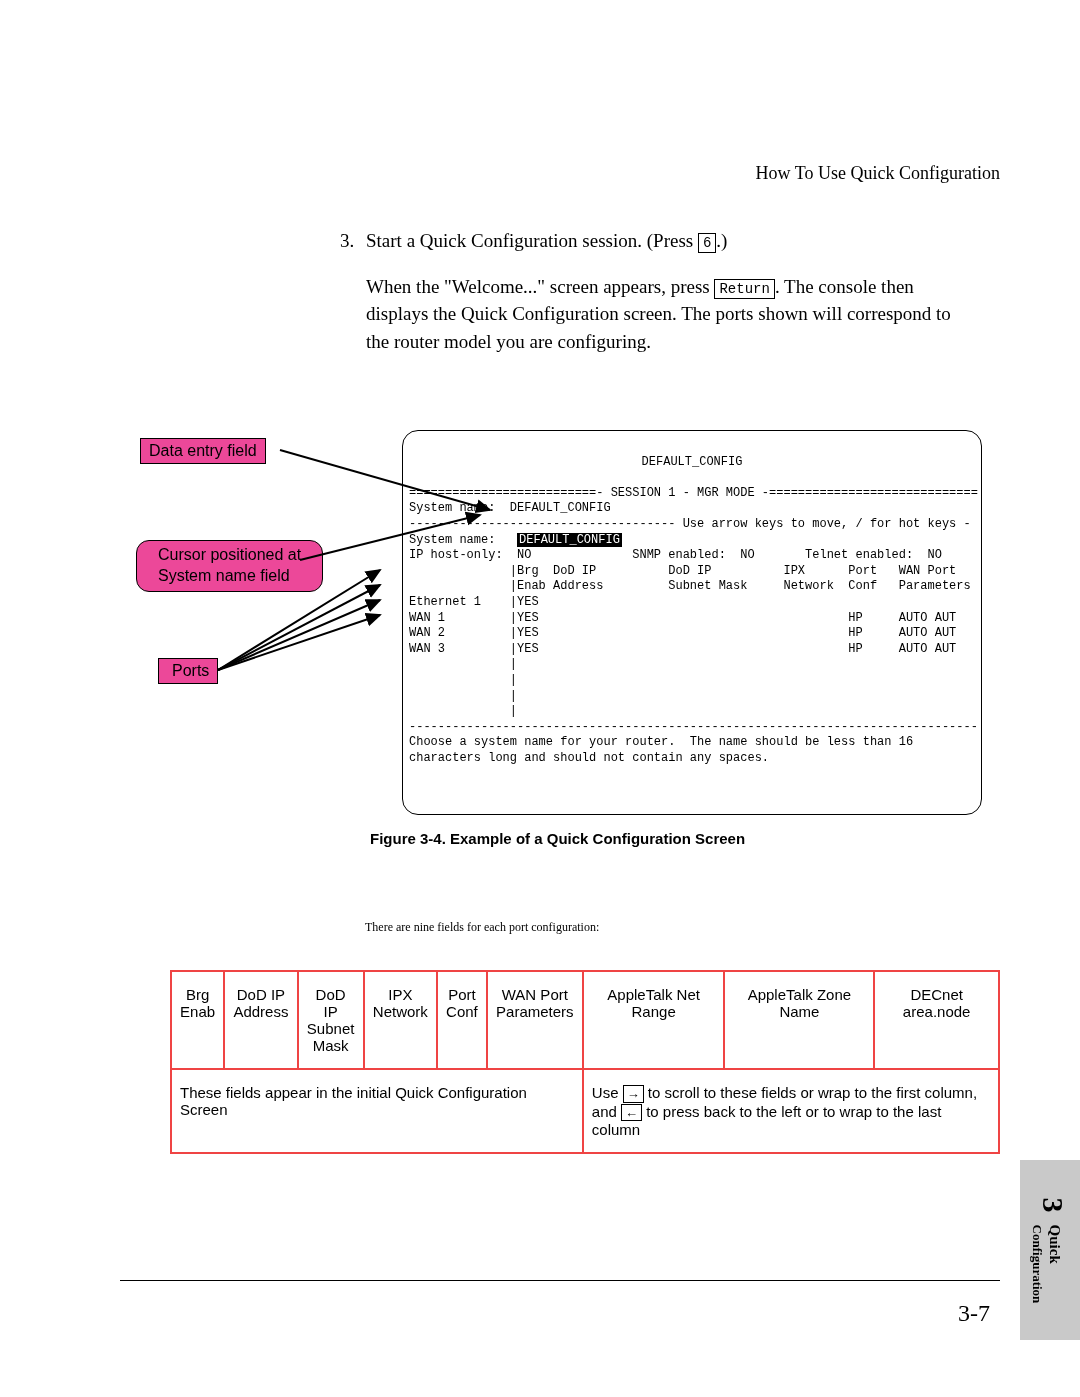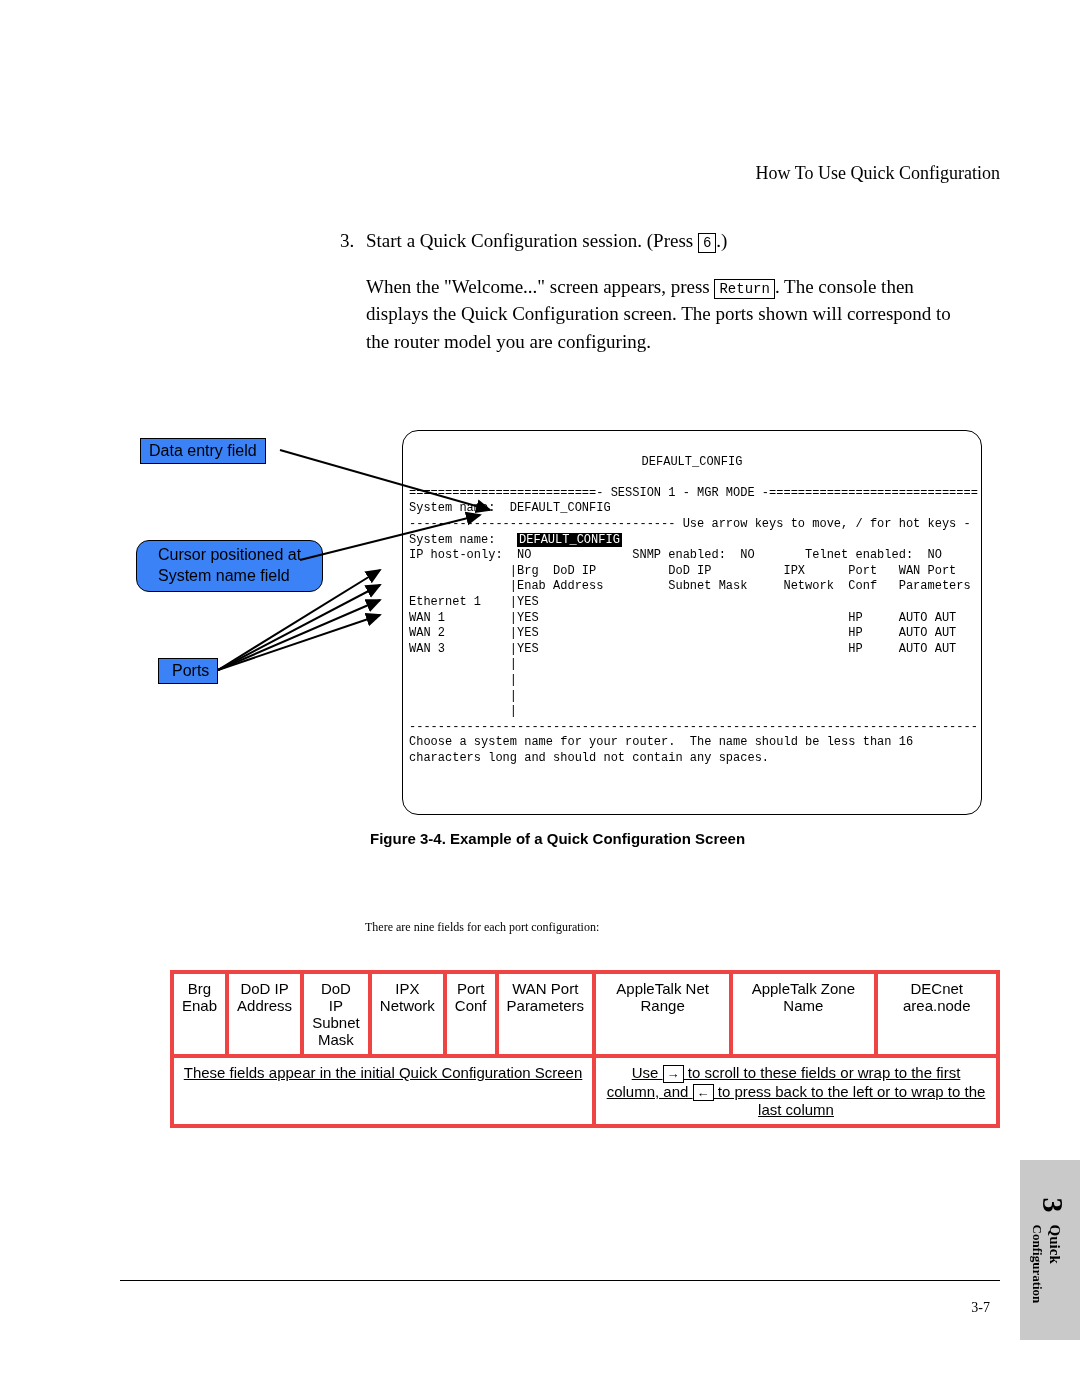--- a/index.html
+++ b/index.html
@@ -53,21 +53,21 @@
     font-size: 14px;
     line-height: 1.3;
     vertical-align: baseline;
   }
 
   
   .callout {
     position: absolute;
     font-family: Arial, Helvetica, sans-serif;
     font-size: 16px;
-    background: #3b82f6;
+    background: #ec4899;
     border: 1px solid #000;
     padding: 3px 8px;
     white-space: nowrap;
   }
   .c1 { left: 140px; top: 438px; }
   .c2 { left: 136px; top: 540px; padding: 4px 21px; line-height: 1.3; border-radius: 13px; }
   .c3 { left: 158px; top: 658px; padding-left: 13px; }
 
   svg.annot {
     position: absolute;
@@ -113,27 +113,27 @@
   
   table.fields {
     position: absolute;
     left: 170px; top: 970px;
     border-collapse: collapse;
     font-family: Arial, Helvetica, sans-serif;
     font-size: 15px;
     width: 830px;
   }
   table.fields td, table.fields th {
-    border: 4px solid #ef4444;
-    padding: 6px 8px;
+    border: 2px solid #ef4444;
+    padding: 14px 8px;
     text-align: center;
     vertical-align: top;
     font-weight: normal;
   }
-  table.fields td.left { text-align: center; text-decoration: underline; }
+  table.fields td.left { text-align: left; }
   .akey {
     display: inline-block;
     border: 1px solid #000;
     padding: 0 3px;
     font-size: 13px;
     line-height: 1.2;
   }
 
   
   .sidetab {
@@ -156,21 +156,21 @@
   .sidetab .t2 { font-size: 13px; font-weight: bold; }
 
   .footer-line {
     position: absolute;
     left: 120px; right: 80px; top: 1280px;
     border-top: 1px solid #000;
   }
   .page-num {
     position: absolute;
     right: 90px; top: 1300px;
-    font-size: 14px;
+    font-size: 24px;
   }
 </style>
 </head>
 <body>
 
 <div class="page">
 
   <div class="header-block">
     <div>How To Use Quick Configuration</div>
   </div>

